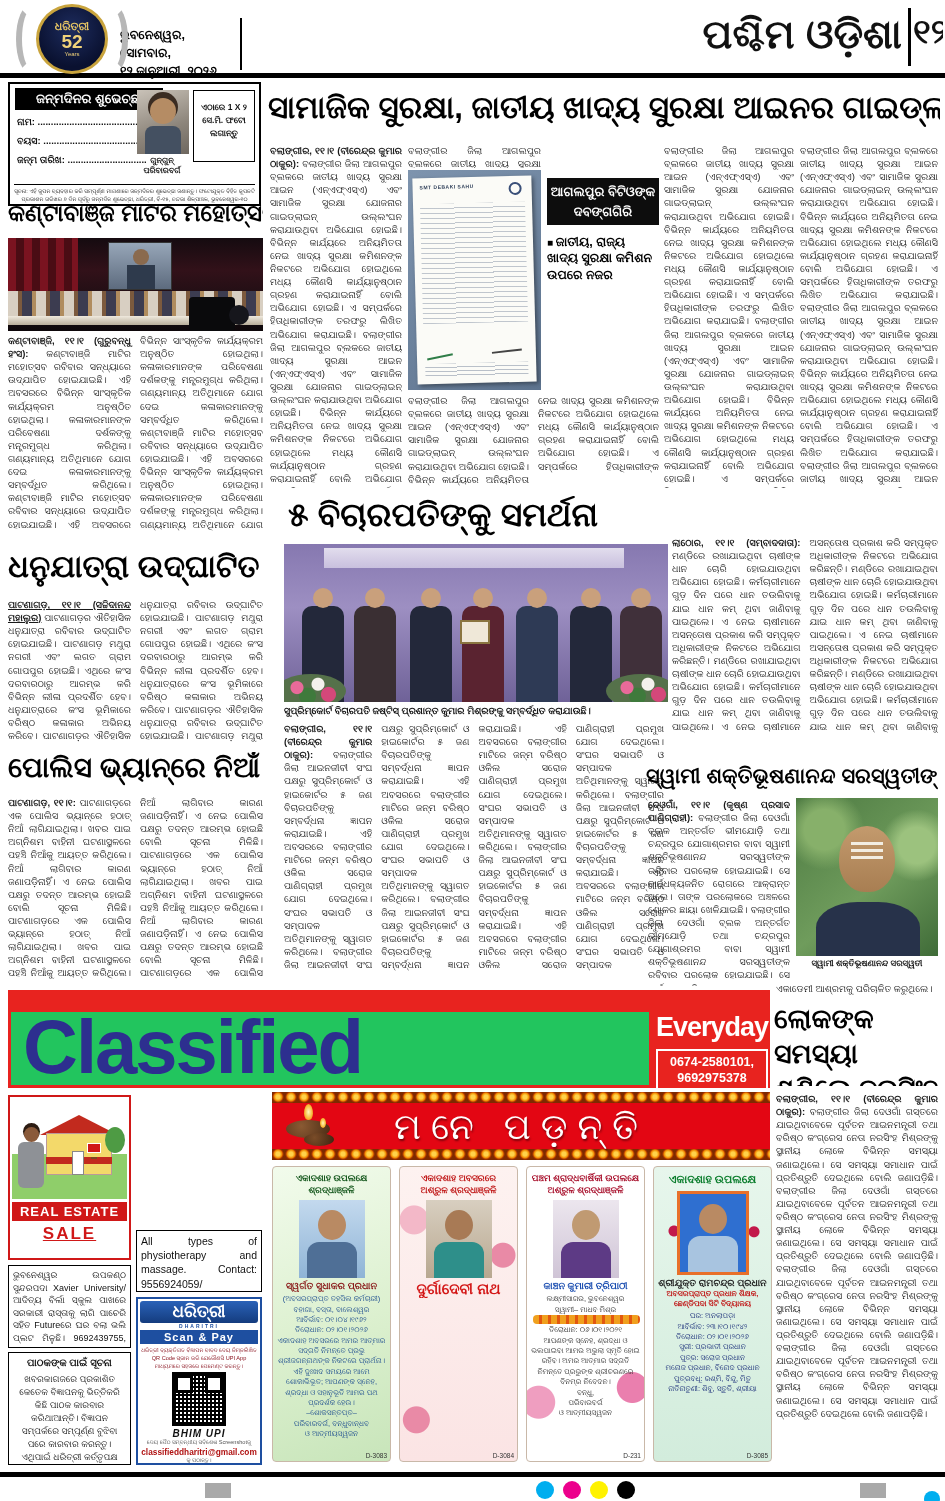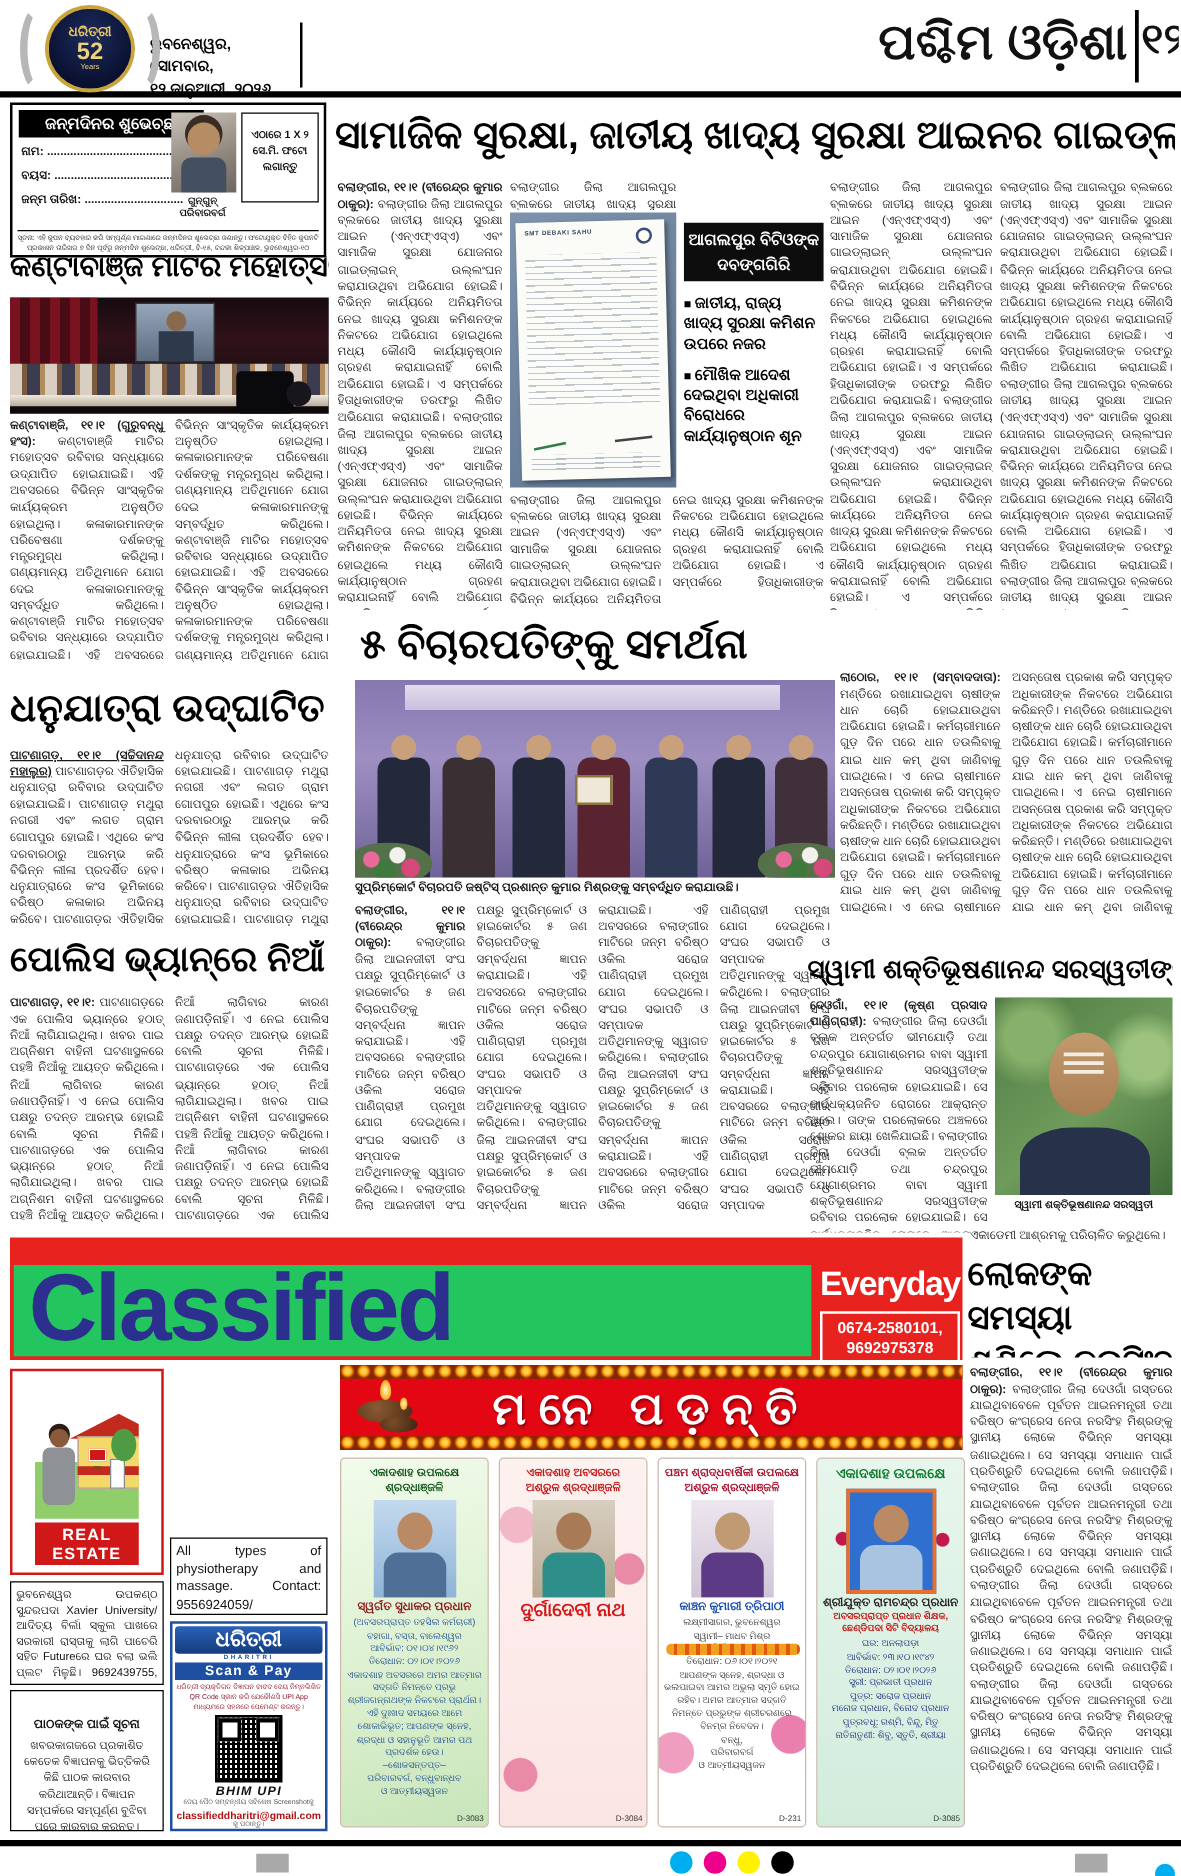--- a/index.html
+++ b/index.html
@@ -76,21 +76,21 @@
   
   .cls-banner{left:8px;top:990px;width:762px;height:98px;background:#e8231f;overflow:hidden}
   .cls-white{position:absolute;left:3px;top:22px;width:638px;height:73px;background:#22c55e;overflow:hidden}
   .cls-text{font-weight:bold;font-size:76px;line-height:.92;color:#2d2f8f;padding-left:12px;letter-spacing:-2px}
   .everyday{position:absolute;left:648px;top:22px;width:112px;text-align:center;color:#fff}
   .everyday-t{font-size:27px;font-weight:bold;letter-spacing:-1px}
   .everyday-ph{margin-top:6px;border:2px solid #fff;font-size:12.5px;font-weight:bold;padding:3px 1px;line-height:1.3}
   
   .mane{left:272px;top:1092px;width:498px;height:68px;background:#e30613;overflow:hidden}
   .flower-strip{position:absolute;left:0;width:100%;height:11px;background:radial-gradient(circle at 6px 5px,#ffd24a 2px,#f08a00 4px,#b33a00 5px,transparent 6px);background-size:13px 11px;background-color:#7d2a00}
-  .mane-title{position:absolute;left:0;top:14px;width:100%;text-align:center;font-size:36px;font-weight:bold;color:#fff;letter-spacing:10px;text-shadow:1px 2px 2px rgba(0,0,0,.45)}
+  .mane-title{position:absolute;left:0;top:14px;width:100%;text-align:center;font-size:36px;font-weight:normal;color:#fff;letter-spacing:10px;text-shadow:1px 2px 2px rgba(0,0,0,.45)}
   .diya{position:absolute;left:14px;top:16px;width:52px;height:38px}
   .diya-bowl{position:absolute;left:0;bottom:8px;width:44px;height:18px;border-radius:50%;background:radial-gradient(circle at 35% 35%,#8a5a33,#4a2b14)}
   .diya-bowl2{position:absolute;left:18px;bottom:0;width:30px;height:13px;border-radius:50%;background:radial-gradient(circle at 35% 35%,#7a4c28,#3d2310)}
   .diya-flame{position:absolute;left:18px;top:-4px;width:9px;height:16px;border-radius:50% 50% 50% 50%/60% 60% 40% 40%;background:radial-gradient(#fff8c0,#f7b733 60%,#e2570f)}
   .diya-flame2{position:absolute;left:34px;top:10px;width:6px;height:10px;border-radius:50%;background:radial-gradient(#fff8c0,#f7b733 60%,#e2570f)}
   
   .m-card{position:absolute;top:1166px;width:119px;height:296px;border:1px solid #c9b8a8;border-radius:4px;overflow:hidden;text-align:center;padding:5px 4px}
   .m-head{font-size:9px;font-weight:bold;line-height:1.35;white-space:pre-line}
   .m-photo{position:relative;width:66px;height:78px;margin:4px auto 2px;overflow:hidden}
   .m-photo::before{content:"";position:absolute;left:19px;top:10px;width:28px;height:30px;border-radius:50%;background:#b98a63}
@@ -122,42 +122,42 @@
   .c3 .m-garland{position:absolute;left:6px;top:148px;width:107px;height:9px;background:repeating-linear-gradient(90deg,#f0a01e 0 6px,#e2570f 6px 9px);border-radius:4px}
   .c4{left:653px;background:linear-gradient(#e7f6ec,#d2ecdc)}
   .c4 .m-head{color:#0a7d2c;font-size:11px}
   .c4 .m-name{color:#222}
   .c4 .m-details{color:#1b2f7a;height:120px}
   .c4 .m-photo{background:#2f6fd0;border:3px solid #e8702a;width:72px;height:84px}
   .c4 .m-photo::after{background:#a8c4e0}
   .c4 .m-roses{position:absolute;left:10px;top:56px;width:100px;height:16px;background:radial-gradient(circle at 10% 50%,#c2184a 5px,transparent 6px),radial-gradient(circle at 30% 40%,#e84a6f 5px,transparent 6px),radial-gradient(circle at 50% 60%,#c2184a 5px,transparent 6px),radial-gradient(circle at 70% 40%,#e84a6f 5px,transparent 6px),radial-gradient(circle at 90% 55%,#c2184a 5px,transparent 6px)}
   
   .ad-box{border:1.5px solid #000;background:#fff;overflow:hidden}
-  .re-ad{left:8px;top:1095px;width:123px;height:165px;border:2px solid #d01818;padding:18px}
+  .re-ad{left:8px;top:1095px;width:123px;height:165px;border:2px solid #d01818;padding:2px}
   .re-scene{position:relative;width:100%;height:100px;background:linear-gradient(#fff 55%,#8fce6a 55%);overflow:hidden}
   .re-house{position:absolute;left:34px;top:34px;width:66px;height:42px;background:#f3d96a;border:1px solid #b99}
   .re-roof{position:absolute;left:28px;top:16px;width:0;height:0;border-left:39px solid transparent;border-right:39px solid transparent;border-bottom:20px solid #c22a1e}
   .re-door{position:absolute;left:60px;top:52px;width:12px;height:24px;background:#fff;border:1px solid #888}
   .re-strip{position:absolute;left:34px;top:58px;width:66px;height:7px;background:#c22a1e}
   .re-tree{position:absolute;right:2px;top:28px;width:20px;height:26px;border-radius:50%;background:#4e9b44}
   .re-woman{position:absolute;left:4px;top:28px;width:30px;height:66px}
   .re-woman::before{content:"";position:absolute;left:8px;top:0;width:15px;height:15px;border-radius:50%;background:#8a5a3a;box-shadow:0 -3px 0 1px #2c1c12}
   .re-woman::after{content:"";position:absolute;left:2px;top:15px;width:26px;height:46px;border-radius:6px;background:#8e9196}
   .re-sign{position:absolute;right:26px;top:44px;width:14px;height:10px;background:#d01818;border:1px solid #fff;box-shadow:0 10px 0 -4px #7a4a22}
   .re-bar{background:#d01818;color:#fff;font-weight:bold;font-size:13px;text-align:center;padding:2px 0;margin-top:3px;letter-spacing:1px}
   .re-sale{color:#d01818;font-weight:bold;font-size:17px;text-align:center;text-decoration:underline;margin-top:3px;letter-spacing:2px}
   .hc-ad{left:136px;top:1095px;width:126px;height:130px;padding:4px}
   .hc-heart{display:block;margin:4px auto 0}
   .hc-label{color:#1a6fb5;font-size:15px;text-align:left;padding-left:8px;margin-top:6px}
   .hc-man{position:absolute;right:6px;top:44px;width:16px;height:52px}
   .hc-man::before{content:"";position:absolute;left:4px;top:0;width:9px;height:9px;border-radius:50%;background:#9a6a4a}
   .hc-man::after{content:"";position:absolute;left:0;top:9px;width:15px;height:34px;border-radius:3px;background:#3f7fc4}
   .physio{left:136px;top:1230px;width:126px;height:62px;padding:3px 4px;font-size:10.5px;line-height:1.35;text-align:justify}
   .xavier{left:8px;top:1265px;width:123px;height:83px;padding:3px 4px;font-size:9px;line-height:1.4;text-align:justify}
-  .notice{left:8px;top:1352px;width:123px;height:113px;padding:20px 4px;font-size:9px;line-height:1.45;text-align:center}
+  .notice{left:8px;top:1352px;width:123px;height:113px;padding:3px 4px;font-size:9px;line-height:1.45;text-align:center}
   .notice-title{font-weight:bold;font-size:10px;margin-bottom:2px}
   
   .scanpay{left:136px;top:1297px;width:126px;height:168px;border:2px solid #1e4fa0;padding:2px;text-align:center;overflow:hidden}
   .sp-logo{background:linear-gradient(#2a62b8,#143c7e);color:#fff;font-weight:bold;font-size:17px;padding:1px 0;border-radius:3px}
   .sp-brand{font-size:5px;letter-spacing:2px;color:#1e4fa0;font-weight:bold}
   .sp-bar{background:#1e4fa0;color:#fff;font-weight:bold;font-size:11px;padding:1px 0;margin-top:1px;letter-spacing:1px}
   .sp-note{font-size:5.6px;color:#8a1420;line-height:1.45;margin-top:2px}
   .sp-qr{width:54px;height:54px;margin:2px auto;background:repeating-linear-gradient(0deg,#000 0 2px,transparent 2px 4px),repeating-linear-gradient(90deg,#000 0 2px,#fff 2px 4px);border:2px solid #000;position:relative}
   .sp-qr::before,.sp-qr::after{content:"";position:absolute;width:12px;height:12px;border:3px solid #000;background:#fff}
   .sp-qr::before{left:1px;top:1px}
@@ -224,21 +224,20 @@
       <div class="letter-emblem"></div>
       <div class="letter-lines"></div>
       <div class="letter-sig"></div>
       <div class="letter-sig2"></div>
       <div class="letter-foot"></div>
     </div>
   </div>
   <div class="abs infobox">
     <div class="infobox-title">ଆଗଲପୁର ବିଟିଓଙ୍କ ଦବଙ୍ଗଗିରି</div>
     <div class="infobox-item">ଜାତୀୟ, ରାଜ୍ୟ ଖାଦ୍ୟ ସୁରକ୍ଷା କମିଶନ ଉପରେ ନଜର</div>
-    <div class="infobox-item">ମୌଖିକ ଆଦେଶ ଦେଇଥିବା ଅଧିକାରୀ ବିରୋଧରେ କାର୍ଯ୍ୟାନୁଷ୍ଠାନ ଶୂନ</div>
   </div>
   <div class="abs nt cols2" style="left:408px;top:394px;width:251px;height:94px">
     <span>ବଲାଙ୍ଗୀର ଜିଲା ଆଗଲପୁର ବ୍ଲକରେ ଜାତୀୟ ଖାଦ୍ୟ ସୁରକ୍ଷା ଆଇନ (ଏନ୍‌ଏଫ୍‌ଏସ୍‌ଏ) ଏବଂ ସାମାଜିକ ସୁରକ୍ଷା ଯୋଜନାର ଗାଇଡ୍‌ଲାଇନ୍ ଉଲ୍ଲଂଘନ କରାଯାଉଥିବା ଅଭିଯୋଗ ହୋଇଛି। ବିଭିନ୍ନ କାର୍ଯ୍ୟରେ ଅନିୟମିତତା ନେଇ ଖାଦ୍ୟ ସୁରକ୍ଷା କମିଶନଙ୍କ ନିକଟରେ ଅଭିଯୋଗ ହୋଇଥିଲେ ମଧ୍ୟ କୌଣସି କାର୍ଯ୍ୟାନୁଷ୍ଠାନ ଗ୍ରହଣ କରାଯାଇନାହିଁ ବୋଲି ଅଭିଯୋଗ ହୋଇଛି। ଏ ସମ୍ପର୍କରେ ହିତାଧିକାରୀଙ୍କ ତରଫରୁ ଲିଖିତ ଅଭିଯୋଗ କରାଯାଇଛି।</span>
   </div>
   <div class="abs nt" style="left:664px;top:144px;width:130px;height:344px">
     <span>ବଲାଙ୍ଗୀର ଜିଲା ଆଗଲପୁର ବ୍ଲକରେ ଜାତୀୟ ଖାଦ୍ୟ ସୁରକ୍ଷା ଆଇନ (ଏନ୍‌ଏଫ୍‌ଏସ୍‌ଏ) ଏବଂ ସାମାଜିକ ସୁରକ୍ଷା ଯୋଜନାର ଗାଇଡ୍‌ଲାଇନ୍ ଉଲ୍ଲଂଘନ କରାଯାଉଥିବା ଅଭିଯୋଗ ହୋଇଛି। ବିଭିନ୍ନ କାର୍ଯ୍ୟରେ ଅନିୟମିତତା ନେଇ ଖାଦ୍ୟ ସୁରକ୍ଷା କମିଶନଙ୍କ ନିକଟରେ ଅଭିଯୋଗ ହୋଇଥିଲେ ମଧ୍ୟ କୌଣସି କାର୍ଯ୍ୟାନୁଷ୍ଠାନ ଗ୍ରହଣ କରାଯାଇନାହିଁ ବୋଲି ଅଭିଯୋଗ ହୋଇଛି। ଏ ସମ୍ପର୍କରେ ହିତାଧିକାରୀଙ୍କ ତରଫରୁ ଲିଖିତ ଅଭିଯୋଗ କରାଯାଇଛି। ବଲାଙ୍ଗୀର ଜିଲା ଆଗଲପୁର ବ୍ଲକରେ ଜାତୀୟ ଖାଦ୍ୟ ସୁରକ୍ଷା ଆଇନ (ଏନ୍‌ଏଫ୍‌ଏସ୍‌ଏ) ଏବଂ ସାମାଜିକ ସୁରକ୍ଷା ଯୋଜନାର ଗାଇଡ୍‌ଲାଇନ୍ ଉଲ୍ଲଂଘନ କରାଯାଉଥିବା ଅଭିଯୋଗ ହୋଇଛି। ବିଭିନ୍ନ କାର୍ଯ୍ୟରେ ଅନିୟମିତତା ନେଇ ଖାଦ୍ୟ ସୁରକ୍ଷା କମିଶନଙ୍କ ନିକଟରେ ଅଭିଯୋଗ ହୋଇଥିଲେ ମଧ୍ୟ କୌଣସି କାର୍ଯ୍ୟାନୁଷ୍ଠାନ ଗ୍ରହଣ କରାଯାଇନାହିଁ ବୋଲି ଅଭିଯୋଗ ହୋଇଛି। ଏ ସମ୍ପର୍କରେ ହିତାଧିକାରୀଙ୍କ ତରଫରୁ ଲିଖିତ ଅଭିଯୋଗ କରାଯାଇଛି। ବଲାଙ୍ଗୀର ଜିଲା ଆଗଲପୁର ବ୍ଲକରେ ଜାତୀୟ ଖାଦ୍ୟ ସୁରକ୍ଷା ଆଇନ (ଏନ୍‌ଏଫ୍‌ଏସ୍‌ଏ) ଏବଂ ସାମାଜିକ ସୁରକ୍ଷା ଯୋଜନାର ଗାଇଡ୍‌ଲାଇନ୍ ଉଲ୍ଲଂଘନ କରାଯାଉଥିବା ଅଭିଯୋଗ ହୋଇଛି। ବିଭିନ୍ନ କାର୍ଯ୍ୟରେ ଅନିୟମିତତା ନେଇ ଖାଦ୍ୟ ସୁରକ୍ଷା କମିଶନଙ୍କ ନିକଟରେ ଅଭିଯୋଗ ହୋଇଥିଲେ ମଧ୍ୟ କୌଣସି କାର୍ଯ୍ୟାନୁଷ୍ଠାନ ଗ୍ରହଣ କରାଯାଇନାହିଁ ବୋଲି ଅଭିଯୋଗ ହୋଇଛି। ଏ ସମ୍ପର୍କରେ ହିତାଧିକାରୀଙ୍କ ତରଫରୁ ଲିଖିତ ଅଭିଯୋଗ କରାଯାଇଛି।</span>
   </div>
   <div class="abs nt" style="left:800px;top:144px;width:138px;height:344px">
     <span>ବଲାଙ୍ଗୀର ଜିଲା ଆଗଲପୁର ବ୍ଲକରେ ଜାତୀୟ ଖାଦ୍ୟ ସୁରକ୍ଷା ଆଇନ (ଏନ୍‌ଏଫ୍‌ଏସ୍‌ଏ) ଏବଂ ସାମାଜିକ ସୁରକ୍ଷା ଯୋଜନାର ଗାଇଡ୍‌ଲାଇନ୍ ଉଲ୍ଲଂଘନ କରାଯାଉଥିବା ଅଭିଯୋଗ ହୋଇଛି। ବିଭିନ୍ନ କାର୍ଯ୍ୟରେ ଅନିୟମିତତା ନେଇ ଖାଦ୍ୟ ସୁରକ୍ଷା କମିଶନଙ୍କ ନିକଟରେ ଅଭିଯୋଗ ହୋଇଥିଲେ ମଧ୍ୟ କୌଣସି କାର୍ଯ୍ୟାନୁଷ୍ଠାନ ଗ୍ରହଣ କରାଯାଇନାହିଁ ବୋଲି ଅଭିଯୋଗ ହୋଇଛି। ଏ ସମ୍ପର୍କରେ ହିତାଧିକାରୀଙ୍କ ତରଫରୁ ଲିଖିତ ଅଭିଯୋଗ କରାଯାଇଛି। ବଲାଙ୍ଗୀର ଜିଲା ଆଗଲପୁର ବ୍ଲକରେ ଜାତୀୟ ଖାଦ୍ୟ ସୁରକ୍ଷା ଆଇନ (ଏନ୍‌ଏଫ୍‌ଏସ୍‌ଏ) ଏବଂ ସାମାଜିକ ସୁରକ୍ଷା ଯୋଜନାର ଗାଇଡ୍‌ଲାଇନ୍ ଉଲ୍ଲଂଘନ କରାଯାଉଥିବା ଅଭିଯୋଗ ହୋଇଛି। ବିଭିନ୍ନ କାର୍ଯ୍ୟରେ ଅନିୟମିତତା ନେଇ ଖାଦ୍ୟ ସୁରକ୍ଷା କମିଶନଙ୍କ ନିକଟରେ ଅଭିଯୋଗ ହୋଇଥିଲେ ମଧ୍ୟ କୌଣସି କାର୍ଯ୍ୟାନୁଷ୍ଠାନ ଗ୍ରହଣ କରାଯାଇନାହିଁ ବୋଲି ଅଭିଯୋଗ ହୋଇଛି। ଏ ସମ୍ପର୍କରେ ହିତାଧିକାରୀଙ୍କ ତରଫରୁ ଲିଖିତ ଅଭିଯୋଗ କରାଯାଇଛି। ବଲାଙ୍ଗୀର ଜିଲା ଆଗଲପୁର ବ୍ଲକରେ ଜାତୀୟ ଖାଦ୍ୟ ସୁରକ୍ଷା ଆଇନ (ଏନ୍‌ଏଫ୍‌ଏସ୍‌ଏ) ଏବଂ ସାମାଜିକ ସୁରକ୍ଷା ଯୋଜନାର ଗାଇଡ୍‌ଲାଇନ୍ ଉଲ୍ଲଂଘନ କରାଯାଉଥିବା ଅଭିଯୋଗ ହୋଇଛି। ବିଭିନ୍ନ କାର୍ଯ୍ୟରେ ଅନିୟମିତତା ନେଇ ଖାଦ୍ୟ ସୁରକ୍ଷା କମିଶନଙ୍କ ନିକଟରେ ଅଭିଯୋଗ ହୋଇଥିଲେ ମଧ୍ୟ କୌଣସି କାର୍ଯ୍ୟାନୁଷ୍ଠାନ ଗ୍ରହଣ କରାଯାଇନାହିଁ ବୋଲି ଅଭିଯୋଗ ହୋଇଛି। ଏ ସମ୍ପର୍କରେ ହିତାଧିକାରୀଙ୍କ ତରଫରୁ ଲିଖିତ ଅଭିଯୋଗ କରାଯାଇଛି।</span>
   </div>

